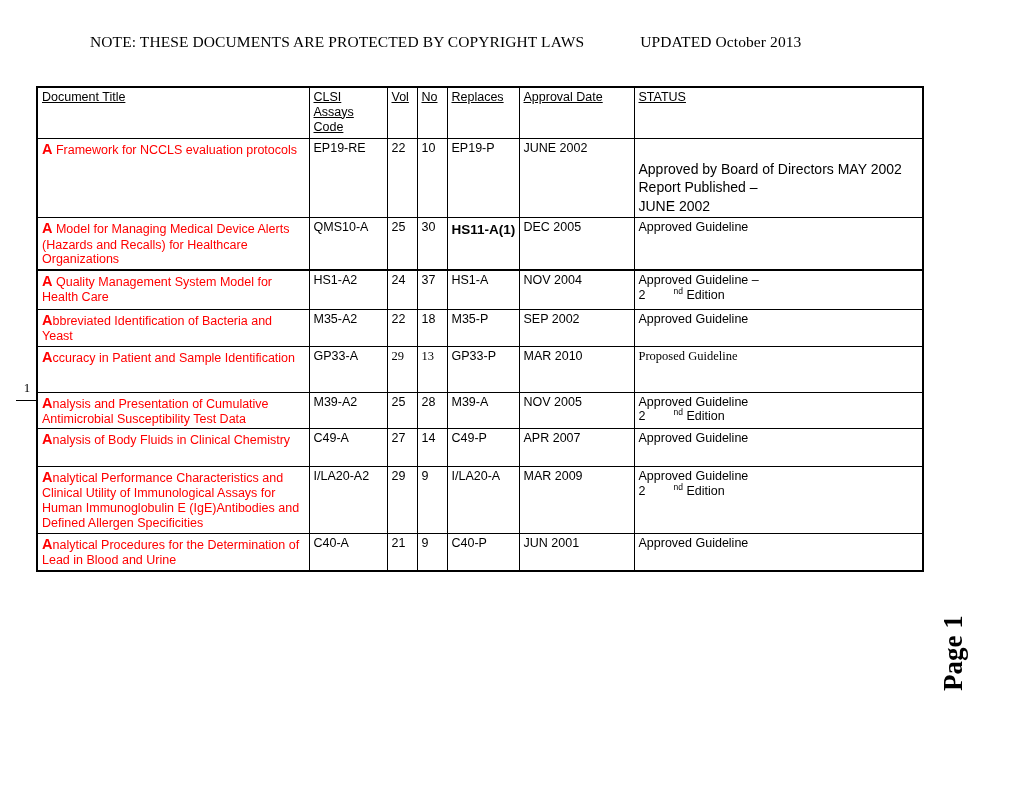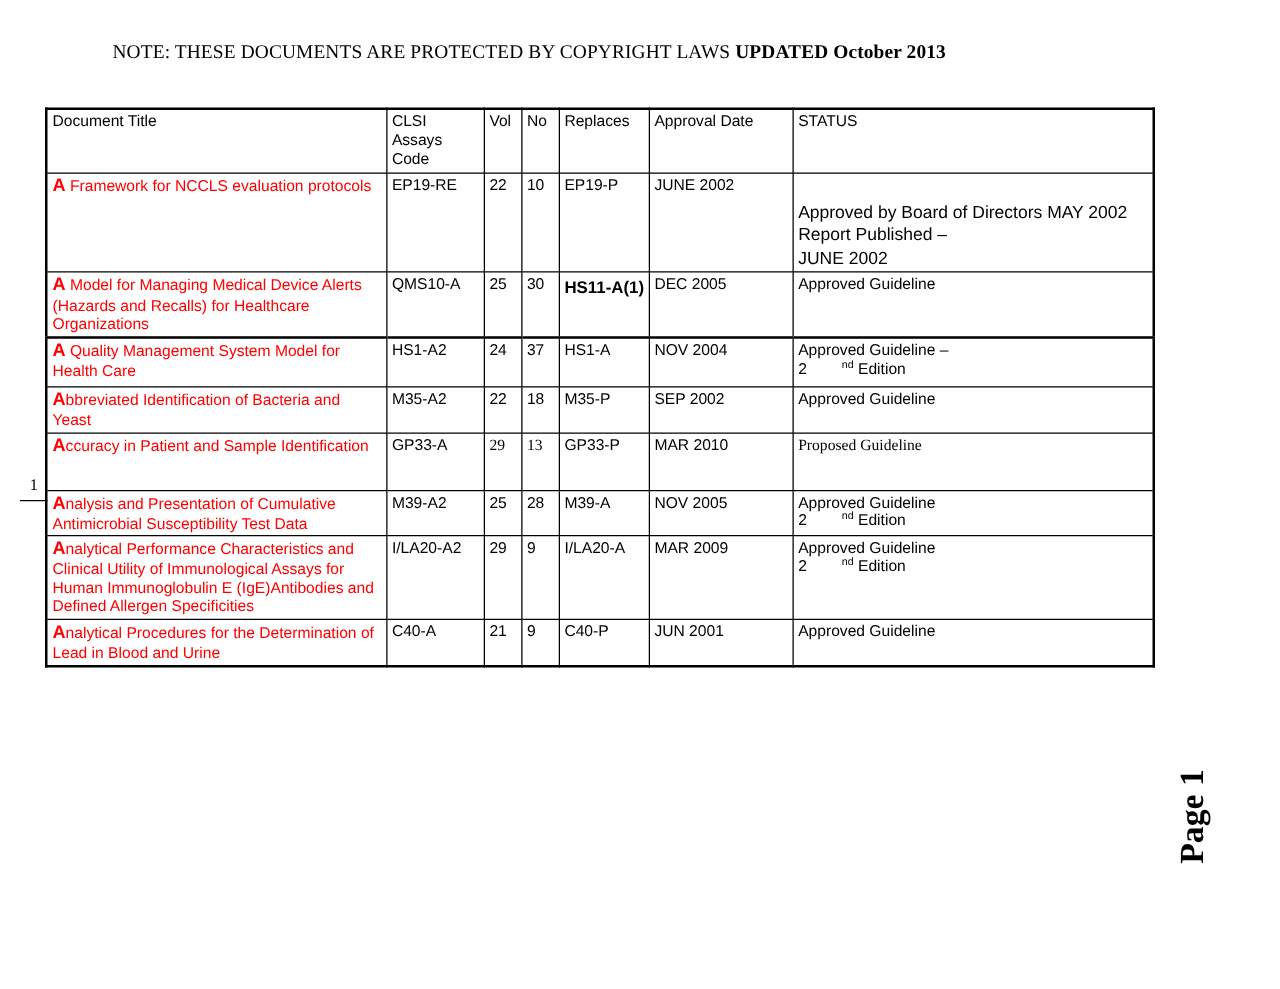--- a/index.html
+++ b/index.html
@@ -22,21 +22,22 @@
     top: 33px;
     left: 90px;
     width: 880px;
     font-family: "Liberation Serif", serif;
     font-size: 15.5px;
     white-space: nowrap;
     letter-spacing: 0.1px;
   }
   .note-text { }
   .note-updated {
-    font-weight: bold;
+    font-weight: normal;
+    margin-left: 52px;
   }
 
   
   .margin-mark {
     position: absolute;
     left: 12px;
     top: 380px;
     width: 30px;
     text-align: center;
     font-family: "Liberation Serif", serif;
@@ -94,21 +95,21 @@
   col.c-approval { width: 115px; }
   col.c-status   { width: 289px; }
 
   
   thead td {
     height: 46px;
     font-weight: bold;
     vertical-align: top;
     border-bottom: 2px solid #000;
   }
-  .hdr-u { }
+  .hdr-u { text-decoration: underline; }
   .hdr-title {
     font-size: 15.5px;
   }
   .hdr-center {
     text-align: center;
     font-size: 13px;
   }
   .hdr-left {
     font-size: 13px;
   }
@@ -284,20 +285,31 @@
         <td class="code-cell">M39-A2</td>
         <td class="num-cell">25</td>
         <td class="num-cell">28</td>
         <td class="rep-cell">M39-A</td>
         <td class="appr-cell">NOV 2005</td>
         <td class="status-cell">
           <div>Approved Guideline</div>
           <div><span>2</span><sup>nd</sup><span> Edition</span></div>
         </td>
       </tr>
+      <tr style="height: 38px;">
+        <td class="c-title-cell"><span class="initA">A</span><span>nalysis of Body Fluids in Clinical Chemistry</span></td>
+        <td class="code-cell">C49-A</td>
+        <td class="num-cell">27</td>
+        <td class="num-cell">14</td>
+        <td class="rep-cell">C49-P</td>
+        <td class="appr-cell">APR 2007</td>
+        <td class="status-cell">
+          <div>Approved Guideline</div>
+        </td>
+      </tr>
       <tr style="height: 62px;">
         <td class="c-title-cell"><span class="initA">A</span><span>nalytical Performance Characteristics and Clinical Utility of Immunological Assays for Human Immunoglobulin E (IgE)Antibodies and Defined Allergen Specificities</span></td>
         <td class="code-cell">I/LA20-A2</td>
         <td class="num-cell">29</td>
         <td class="num-cell">9</td>
         <td class="rep-cell">I/LA20-A</td>
         <td class="appr-cell">MAR 2009</td>
         <td class="status-cell">
           <div>Approved Guideline</div>
           <div><span>2</span><sup>nd</sup><span> Edition</span></div>

